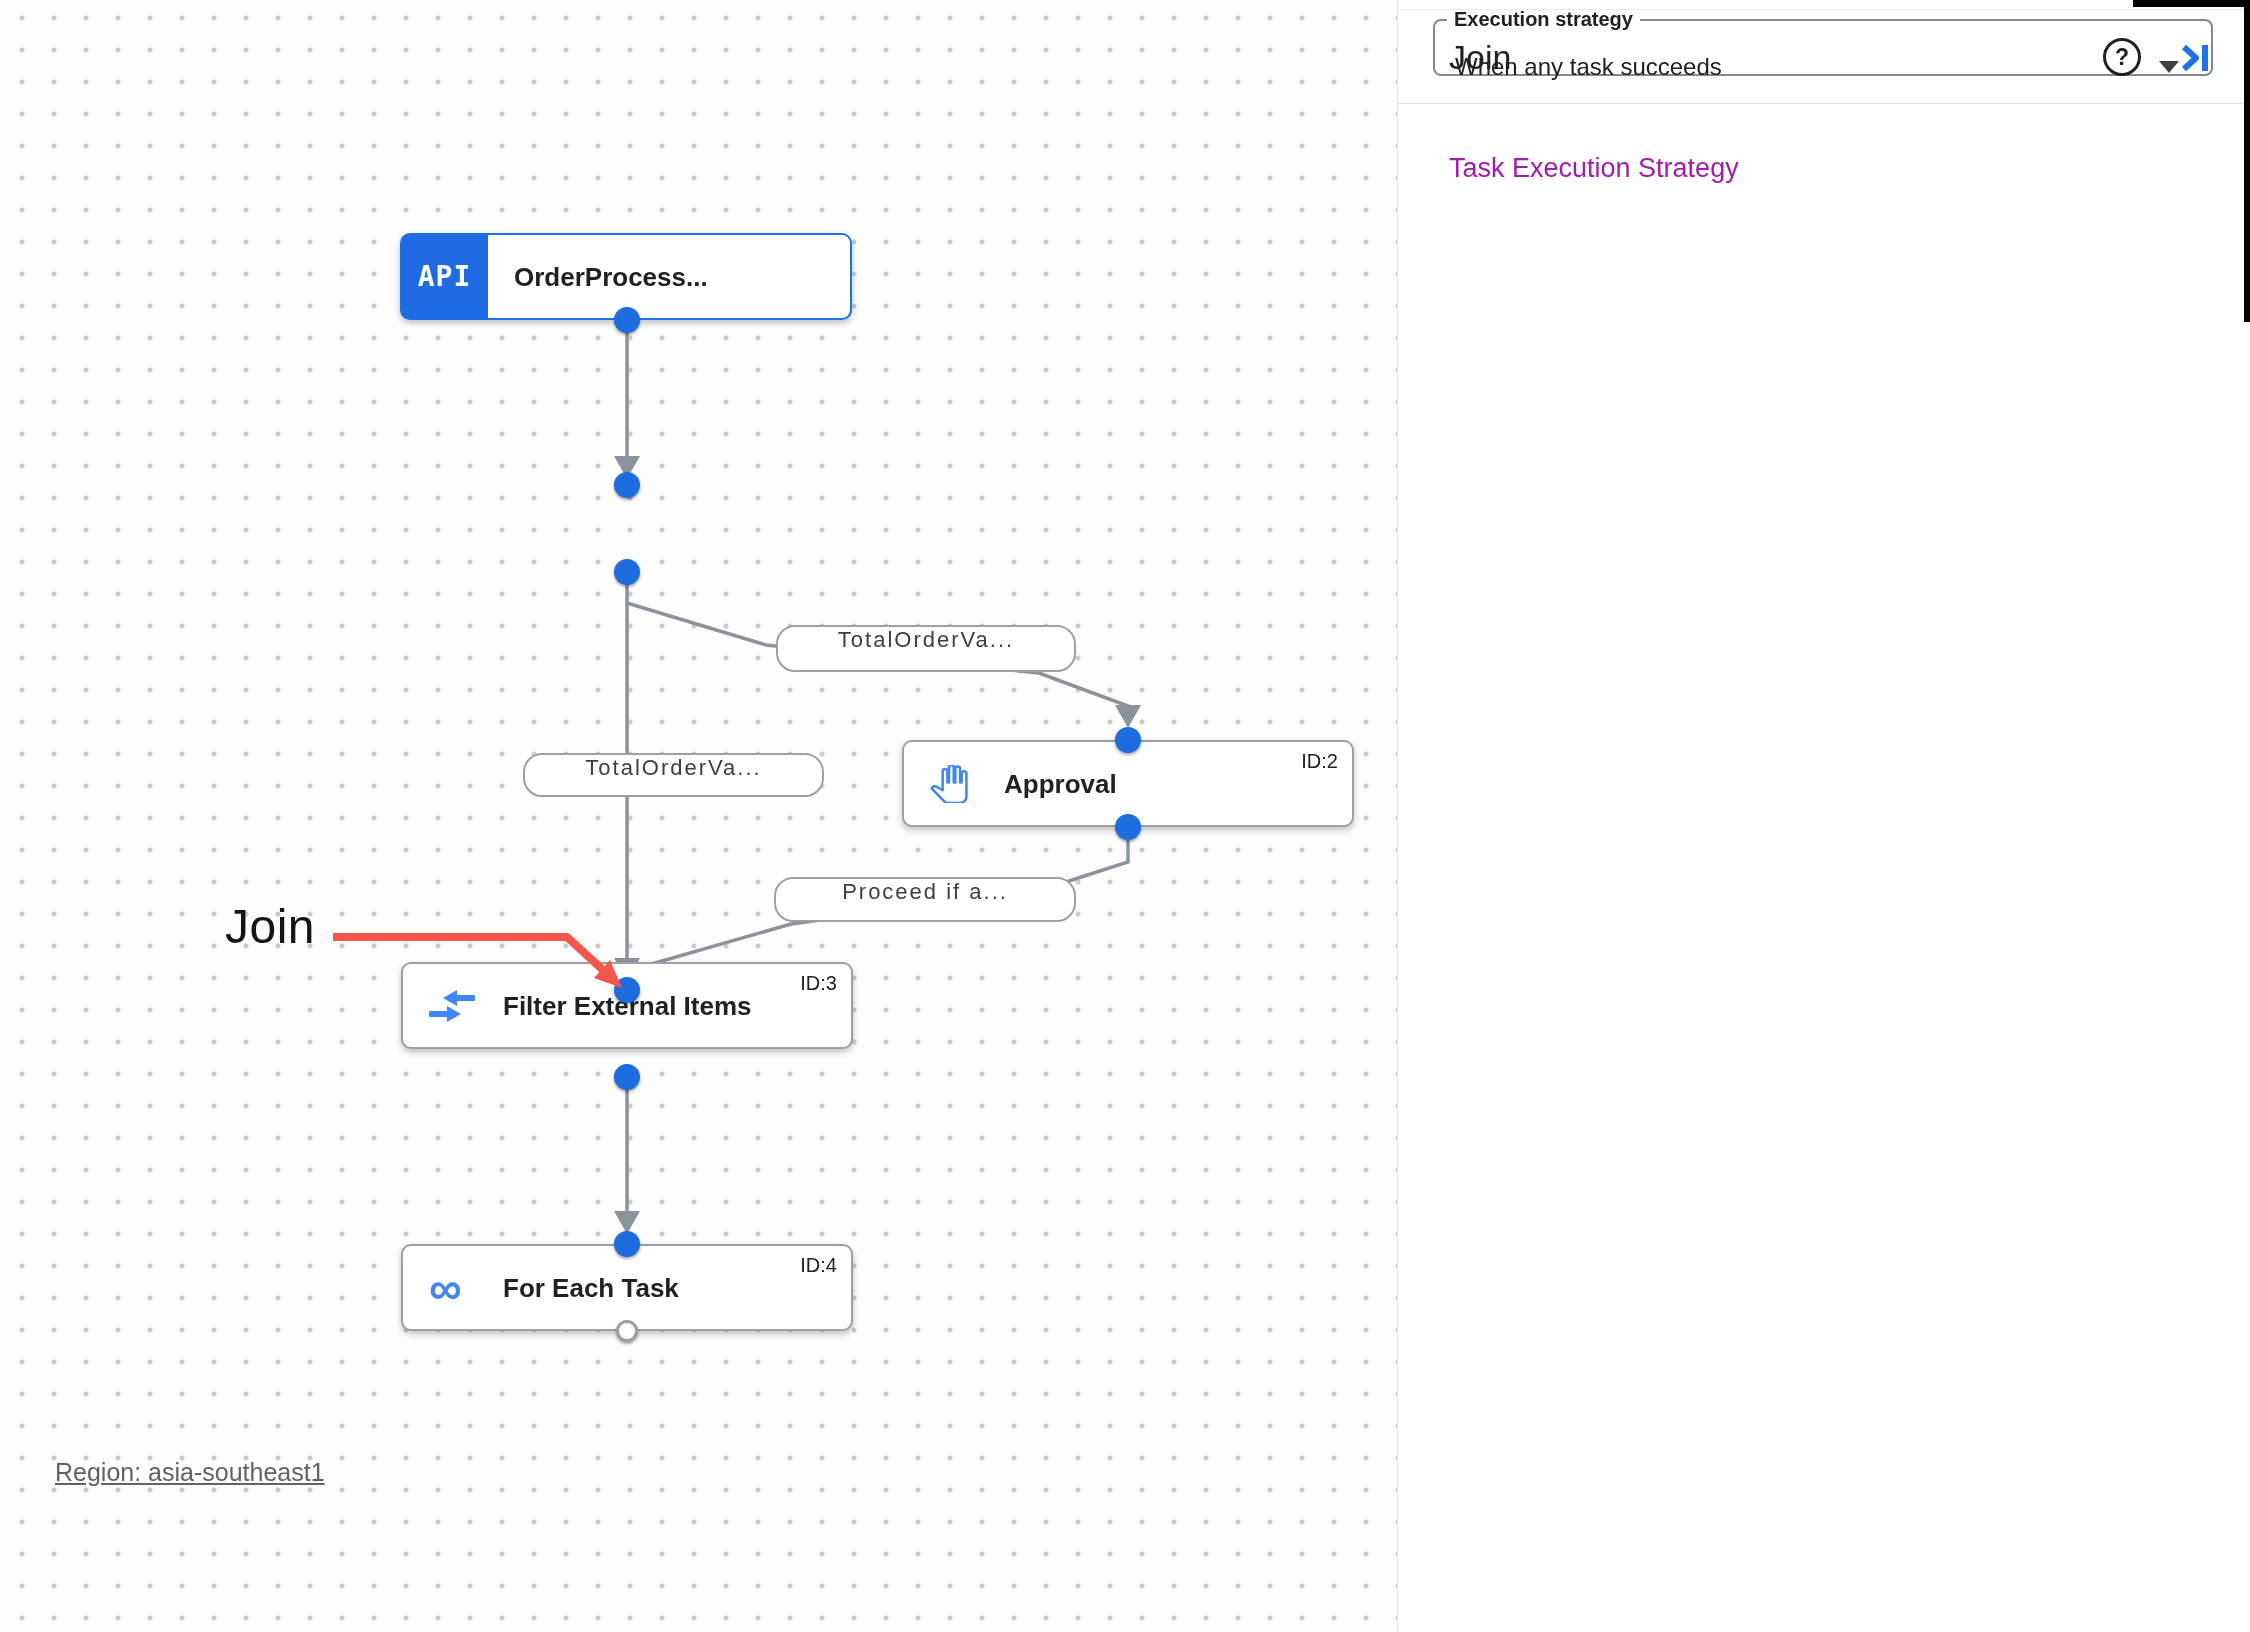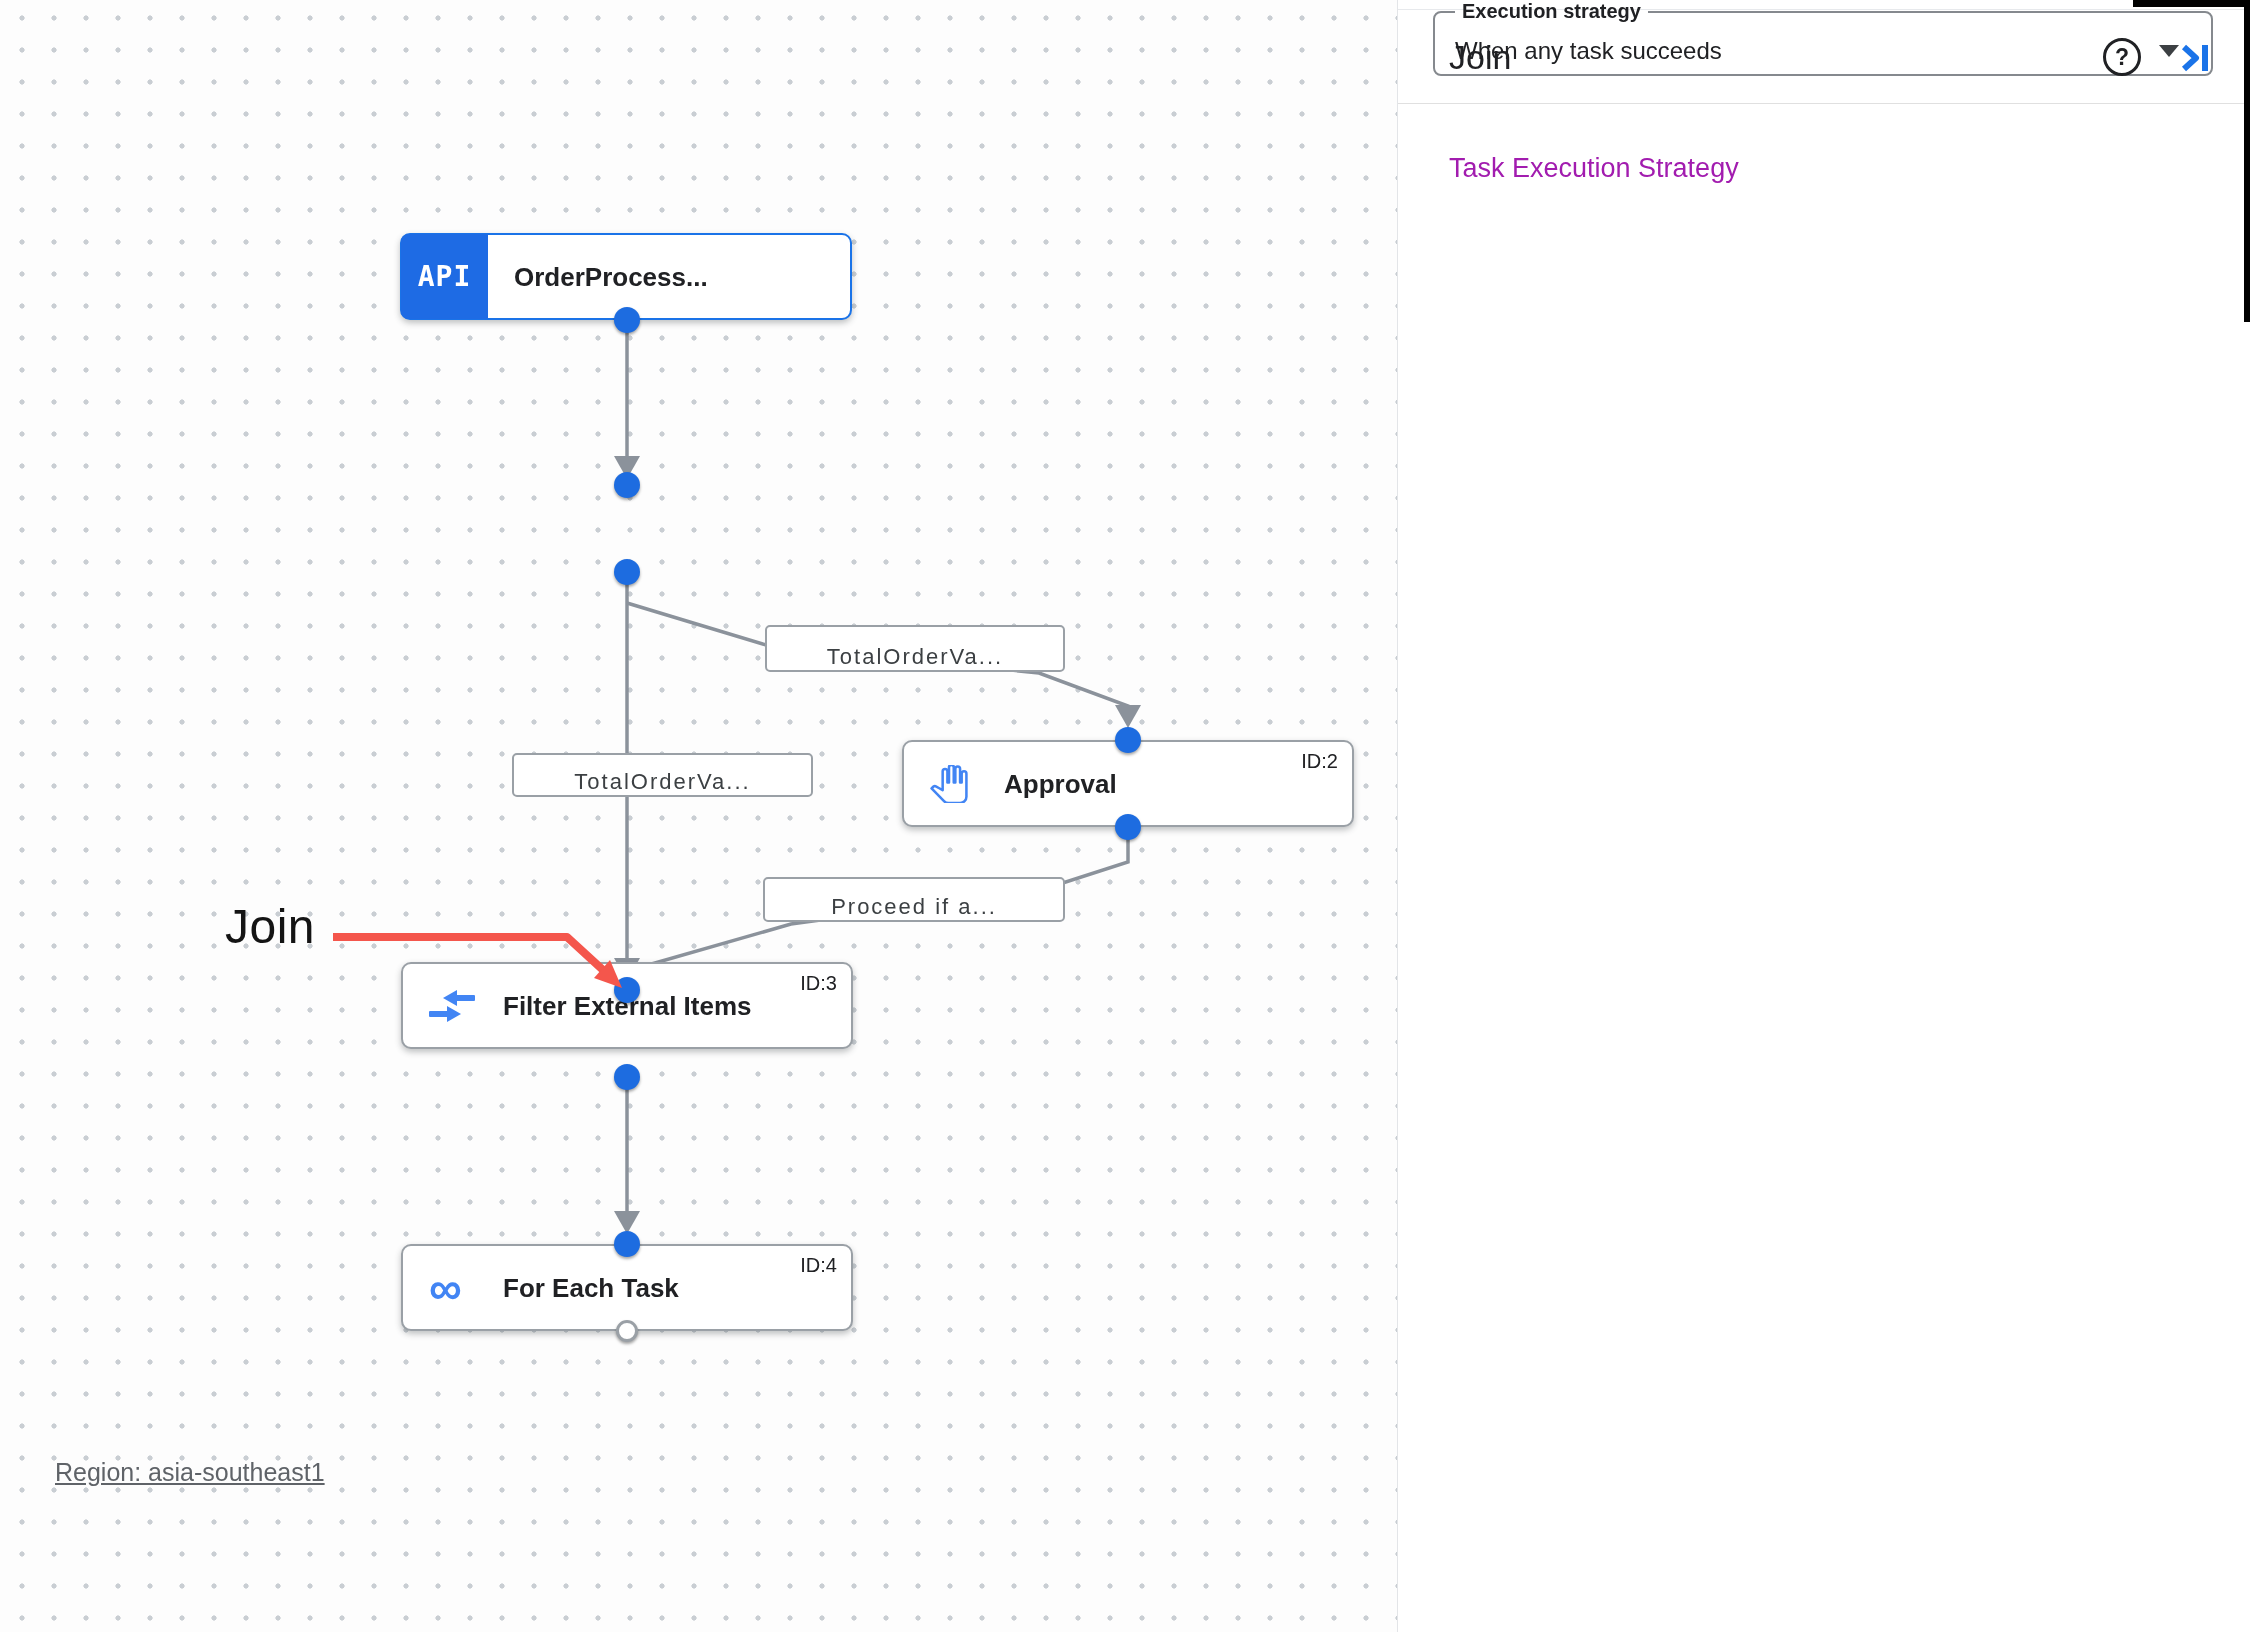--- a/index.html
+++ b/index.html
@@ -11,22 +11,22 @@
   .canvas {
     position:absolute; left:0; top:0; width:1397px; height:1632px;
     background-color:#fdfdfd;
     background-image:radial-gradient(circle, #c9ced3 2.3px, transparent 2.9px);
     background-size:32px 32px; background-position:6px 2px;
   }
   svg.edges { position:absolute; left:0; top:0; z-index:1; }
 
   .edge-label {
     position:absolute; z-index:3; background:#fff; border:2px solid #9aa0a6;
-    border-radius:5px; display:flex; align-items:flex-end; justify-content:center;
-    font-size:22px; letter-spacing:2px; color:#3c4043;
+    border-radius:19px; display:flex; align-items:flex-start; justify-content:center;
+    font-size:22px; letter-spacing:2px; color:#3c4043;margin-left:11px;
   }
 
   .node {
     position:absolute; z-index:4; width:452px; height:87px; background:#fff;
     border:2px solid #9aa0a6; border-radius:10px;
     box-shadow:0 3px 6px rgba(60,64,67,.32);
   }
   .node .title { position:absolute; left:100px; top:50%; transform:translateY(-50%);
     font-size:26px; font-weight:bold; color:#202124; white-space:nowrap; }
   .node .nid { position:absolute; right:14px; top:8px; font-size:20px; font-weight:500; color:#202124; }
@@ -60,21 +60,21 @@
     font-size:23px; font-weight:bold; color:#202124; cursor:pointer; }
   .collapse-icon { position:absolute; left:2178px; top:42px; cursor:pointer; line-height:0; }
   .panel-divider { position:absolute; left:0; top:103px; width:100%; height:1px; background:#e0e0e0; }
 
   .section-title { position:absolute; left:51px; top:153px; font-size:27px; font-weight:normal; color:#a21caf; }
 
   fieldset.dd {
     position:absolute; left:35px; top:-218px; width:780px; height:76px;
     border:2px solid #85898e; border-radius:8px; cursor:pointer;
   }
-  fieldset.dd legend { margin-left:20px; padding:0 7px; font-size:20px; font-weight:bold; color:#202124; }
+  fieldset.dd legend { margin-left:12px; padding:8px 7px; font-size:20px; font-weight:bold; color:#202124; }
   .dd-value { position:absolute; left:20px; top:14px; font-size:24px; color:#202124; white-space:nowrap; }
   .dd-caret { position:absolute; right:32px; top:22px; width:0; height:0;
     border-left:10px solid transparent; border-right:10px solid transparent; border-top:12px solid #3c4043; }
   .dd-wrap { position:absolute; left:0; top:218px; width:100%; }
 
   .artifact-bar-top { position:absolute; left:2133px; top:0; width:117px; height:7px; background:#000; }
   .artifact-bar-right { position:absolute; left:2244px; top:0; width:6px; height:322px; background:#000; }
 </style>
 </head>
 <body>

